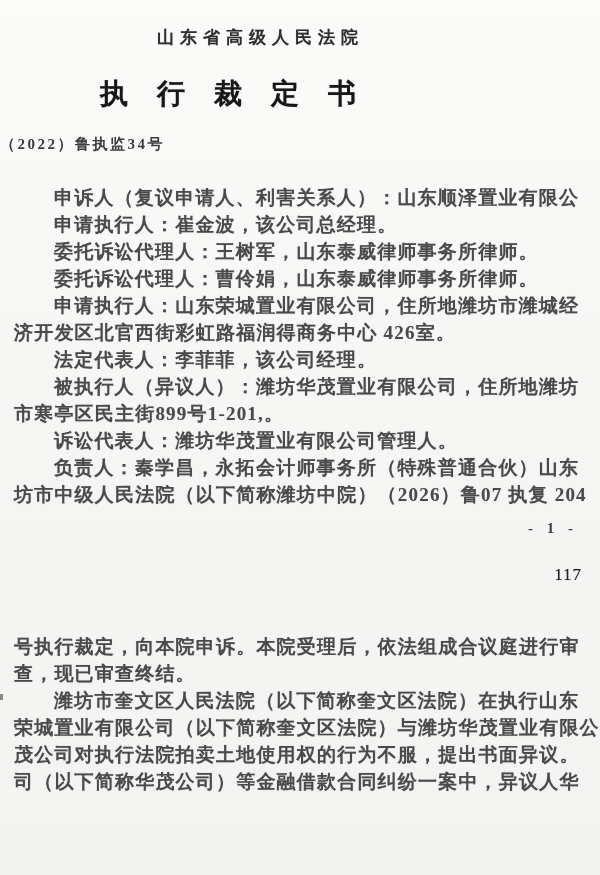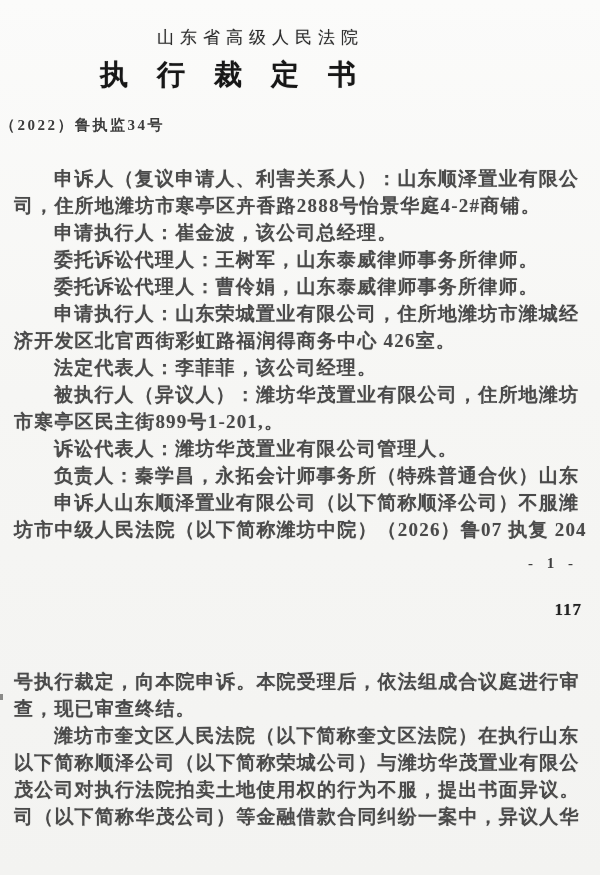--- a/index.html
+++ b/index.html
@@ -15,27 +15,27 @@
     overflow: hidden;
     background: linear-gradient(180deg, #fbfbfa 0%, #f6f6f4 45%, #f3f3f1 100%);
     font-family: "Liberation Serif", "DejaVu Serif", serif;
     color: #474747;
   }
   .court-name {
     margin-top: 26px;
     padding-right: 79px;
     text-align: center;
     font-size: 17px;
-    font-weight: normal;
+    font-weight: bold;
     letter-spacing: 6px;
     color: #2e2e2e;
     text-shadow: 0 0 1px rgba(40,40,40,0.35);
   }
   .doc-title {
-    margin-top: 7px;
+    margin-top: 26px;
     padding-right: 115px;
     text-align: center;
     font-size: 28px;
     font-weight: bold;
     letter-spacing: 29px;
     color: #171717;
     text-shadow: 0 0 1px rgba(0,0,0,0.4);
   }
   .case-number {
     margin-top: 22px;
@@ -70,21 +70,21 @@
     font-size: 15px;
     font-weight: bold;
     letter-spacing: 5px;
     color: #3f3f3f;
   }
   .sheet-number {
     margin-top: 28px;
     padding-right: 18px;
     text-align: right;
     font-size: 17px;
-    font-weight: bold;
+    font-weight: normal;
     letter-spacing: 1px;
     color: #222222;
     text-shadow: 0 0 1px rgba(0,0,0,0.4);
   }
   .edge-speck {
     position: absolute;
     left: 0;
     top: 694px;
     width: 3px;
     height: 6px;
@@ -99,21 +99,20 @@
   <div class="court-name">山东省高级人民法院</div>
 
   <div class="doc-title">执行裁定书</div>
 
   <div class="case-number">（2022）鲁执监34号</div>
 
   <div class="text-block page1">
 
       <div class="line indent">申诉人（复议申请人、利害关系人）：山东顺泽置业有限公</div>
 
-      <div class="line">司，住所地潍坊市寒亭区卉香路2888号怡景华庭4-2#商铺。</div>
 
       <div class="line indent">申请执行人：崔金波，该公司总经理。</div>
 
       <div class="line indent">委托诉讼代理人：王树军，山东泰威律师事务所律师。</div>
 
       <div class="line indent">委托诉讼代理人：曹伶娟，山东泰威律师事务所律师。</div>
 
       <div class="line indent">申请执行人：山东荣城置业有限公司，住所地潍坊市潍城经</div>
 
       <div class="line">济开发区北官西街彩虹路福润得商务中心 426室。</div>
@@ -122,38 +121,37 @@
 
       <div class="line indent">被执行人（异议人）：潍坊华茂置业有限公司，住所地潍坊</div>
 
       <div class="line">市寒亭区民主街899号1-201,。</div>
 
       <div class="line indent">诉讼代表人：潍坊华茂置业有限公司管理人。</div>
 
       <div class="line indent">负责人：秦学昌，永拓会计师事务所（特殊普通合伙）山东</div>
 
 
-      <div class="line indent">申诉人山东顺泽置业有限公司（以下简称顺泽公司）不服潍</div>
 
       <div class="line">坊市中级人民法院（以下简称潍坊中院）（2026）鲁07 执复 204</div>
     </div>
 
   <div class="page-number">- 1 -</div>
 
   <div class="sheet-number">117</div>
 
   <div class="text-block page2">
 
       <div class="line">号执行裁定，向本院申诉。本院受理后，依法组成合议庭进行审</div>
 
       <div class="line">查，现已审查终结。</div>
 
       <div class="line indent">潍坊市奎文区人民法院（以下简称奎文区法院）在执行山东</div>
 
-      <div class="line">以下简称顺泽公司（以下简称荣城公司）与潍坊华茂置业有限公</div>
+      <div class="line">荣城置业有限公司（以下简称奎文区法院）与潍坊华茂置业有限公</div>
 
       <div class="line">茂公司对执行法院拍卖土地使用权的行为不服，提出书面异议。</div>
 
       <div class="line">司（以下简称华茂公司）等金融借款合同纠纷一案中，异议人华</div>
     </div>
 
   <div class="edge-speck"></div>
 
 </div>
 

